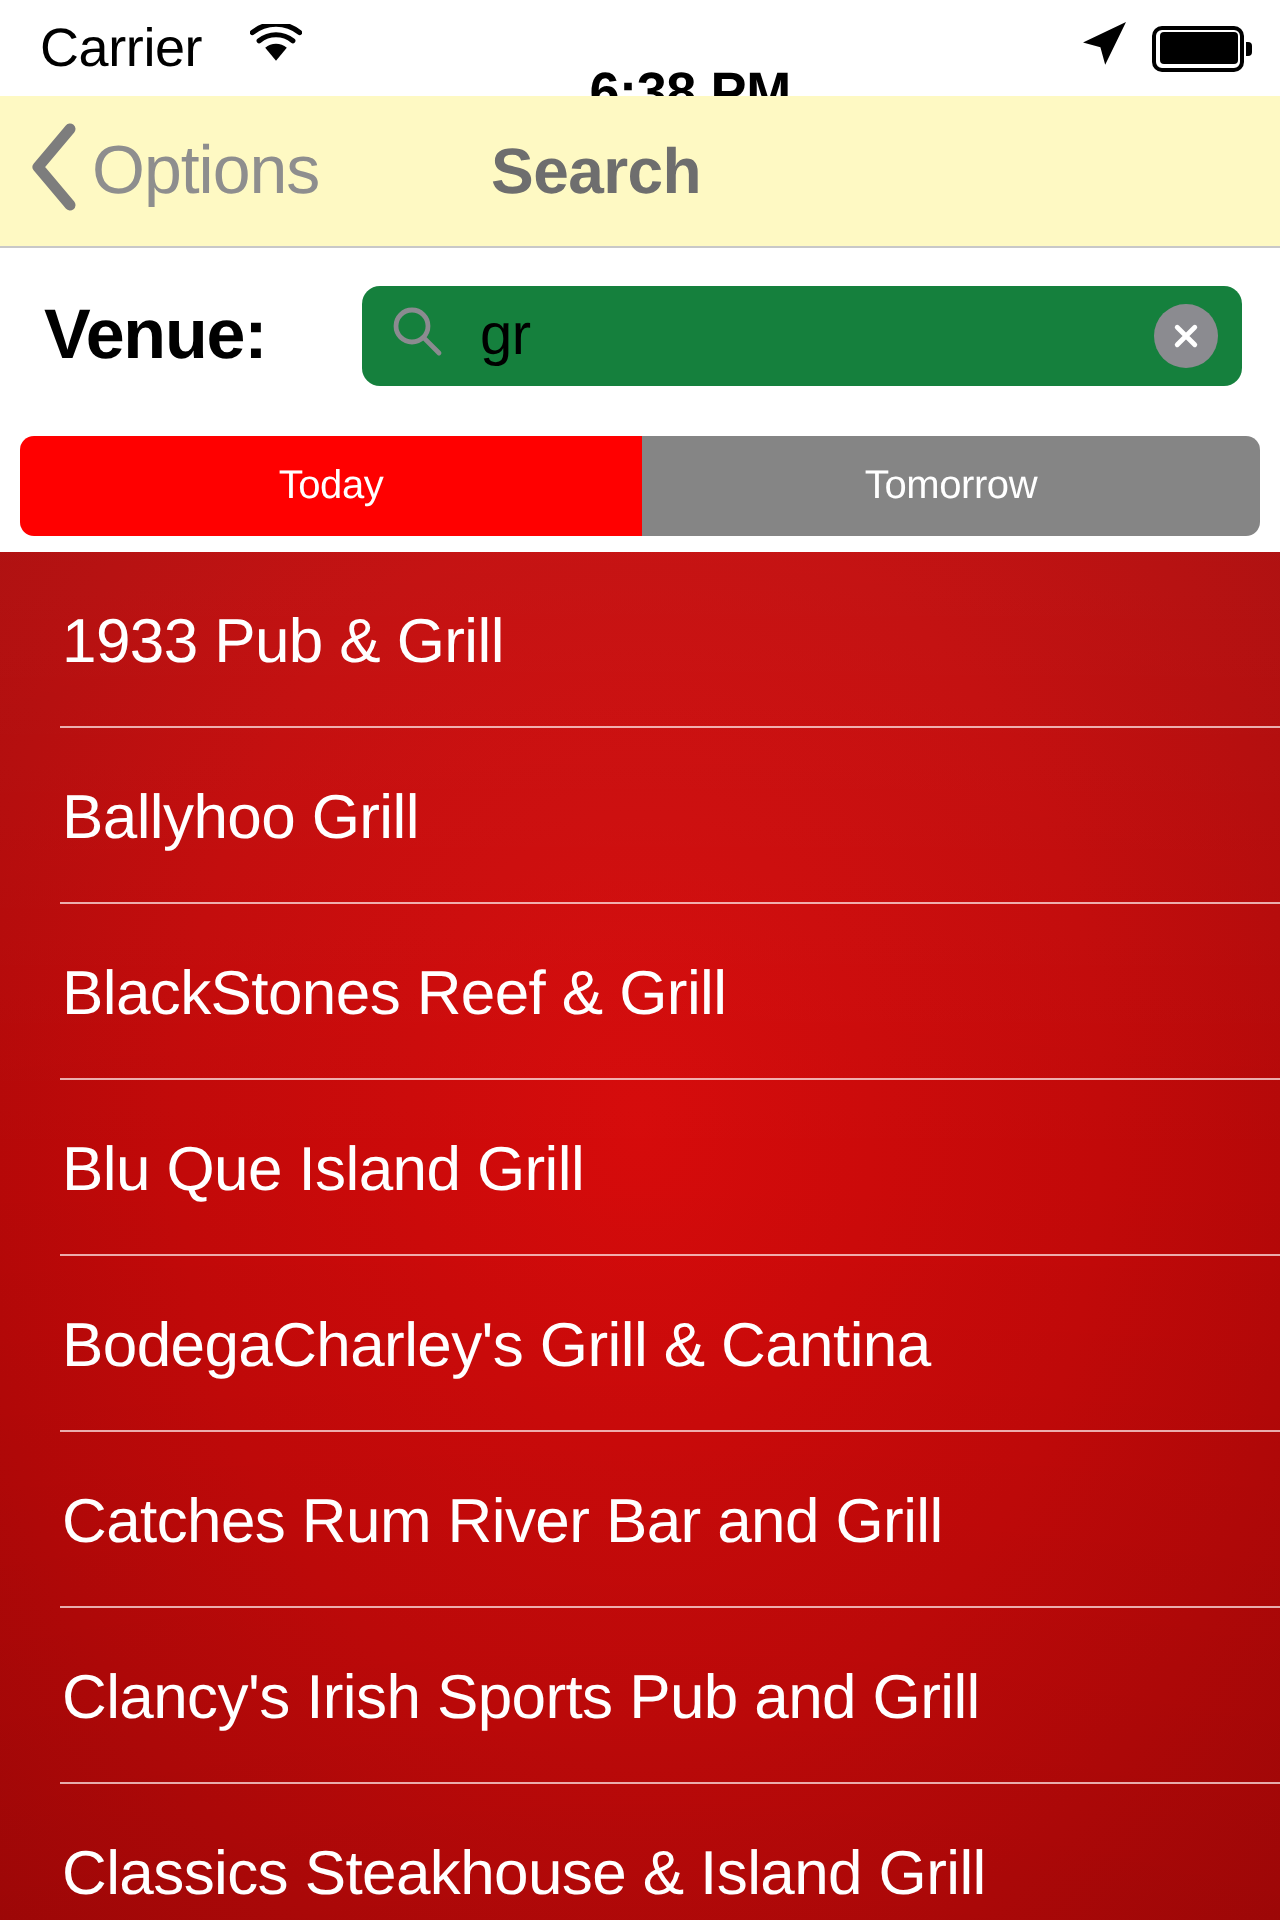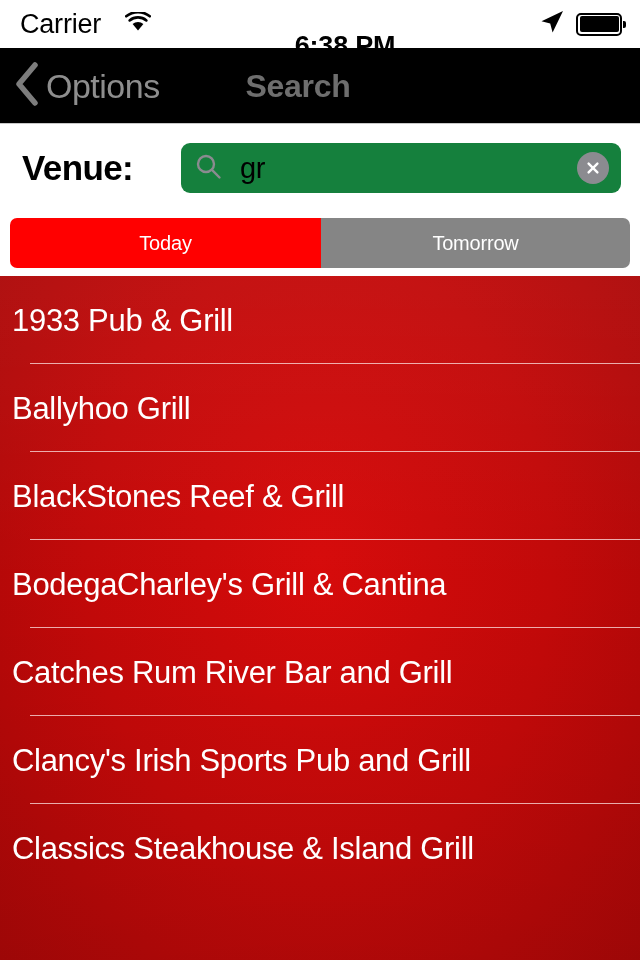--- a/index.html
+++ b/index.html
@@ -89,21 +89,21 @@
     background: #000;
     border-radius: 2px;
   }
 
   
   .nav-bar {
     position: absolute;
     top: 48px; left: 0;
     width: 640px;
     height: 76px;
-    background: #000000;
+    background: #fef9c3;
     border-bottom: 1px solid #c8c8c8;
     box-sizing: border-box;
   }
   .nav-back {
     position: absolute;
     left: 14px;
     top: 50%;
     transform: translateY(-50%);
     display: flex;
     align-items: center;
@@ -226,21 +226,21 @@
     background:
       linear-gradient(to bottom, rgba(255,255,255,0.045) 0%, rgba(0,0,0,0.0) 45%, rgba(0,0,0,0.06) 100%),
       radial-gradient(ellipse 95% 120% at 50% 42%, #d60b0b 0%, #c20909 38%, #a60707 72%, #930505 100%);
   }
   .venue-row-item {
     position: relative;
     height: 88px;
     display: flex;
     align-items: center;
     box-sizing: border-box;
-    padding-left: 12px;
+    padding-left: 31px;
     cursor: pointer;
   }
   .venue-row-item::after {
     content: "";
     position: absolute;
     left: 30px;
     right: 0;
     bottom: 0;
     height: 1px;
     background: rgba(255,235,235,0.72);
@@ -322,20 +322,23 @@
       <div class="venue-row-item">
         <span class="venue-name">1933 Pub &amp; Grill</span>
       </div>
       <div class="venue-row-item">
         <span class="venue-name">Ballyhoo Grill</span>
       </div>
       <div class="venue-row-item">
         <span class="venue-name">BlackStones Reef &amp; Grill</span>
       </div>
       <div class="venue-row-item">
+        <span class="venue-name">Blu Que Island Grill</span>
+      </div>
+      <div class="venue-row-item">
         <span class="venue-name">BodegaCharley's Grill &amp; Cantina</span>
       </div>
       <div class="venue-row-item">
         <span class="venue-name">Catches Rum River Bar and Grill</span>
       </div>
       <div class="venue-row-item">
         <span class="venue-name">Clancy's Irish Sports Pub and Grill</span>
       </div>
       <div class="venue-row-item">
         <span class="venue-name">Classics Steakhouse &amp; Island Grill</span>

